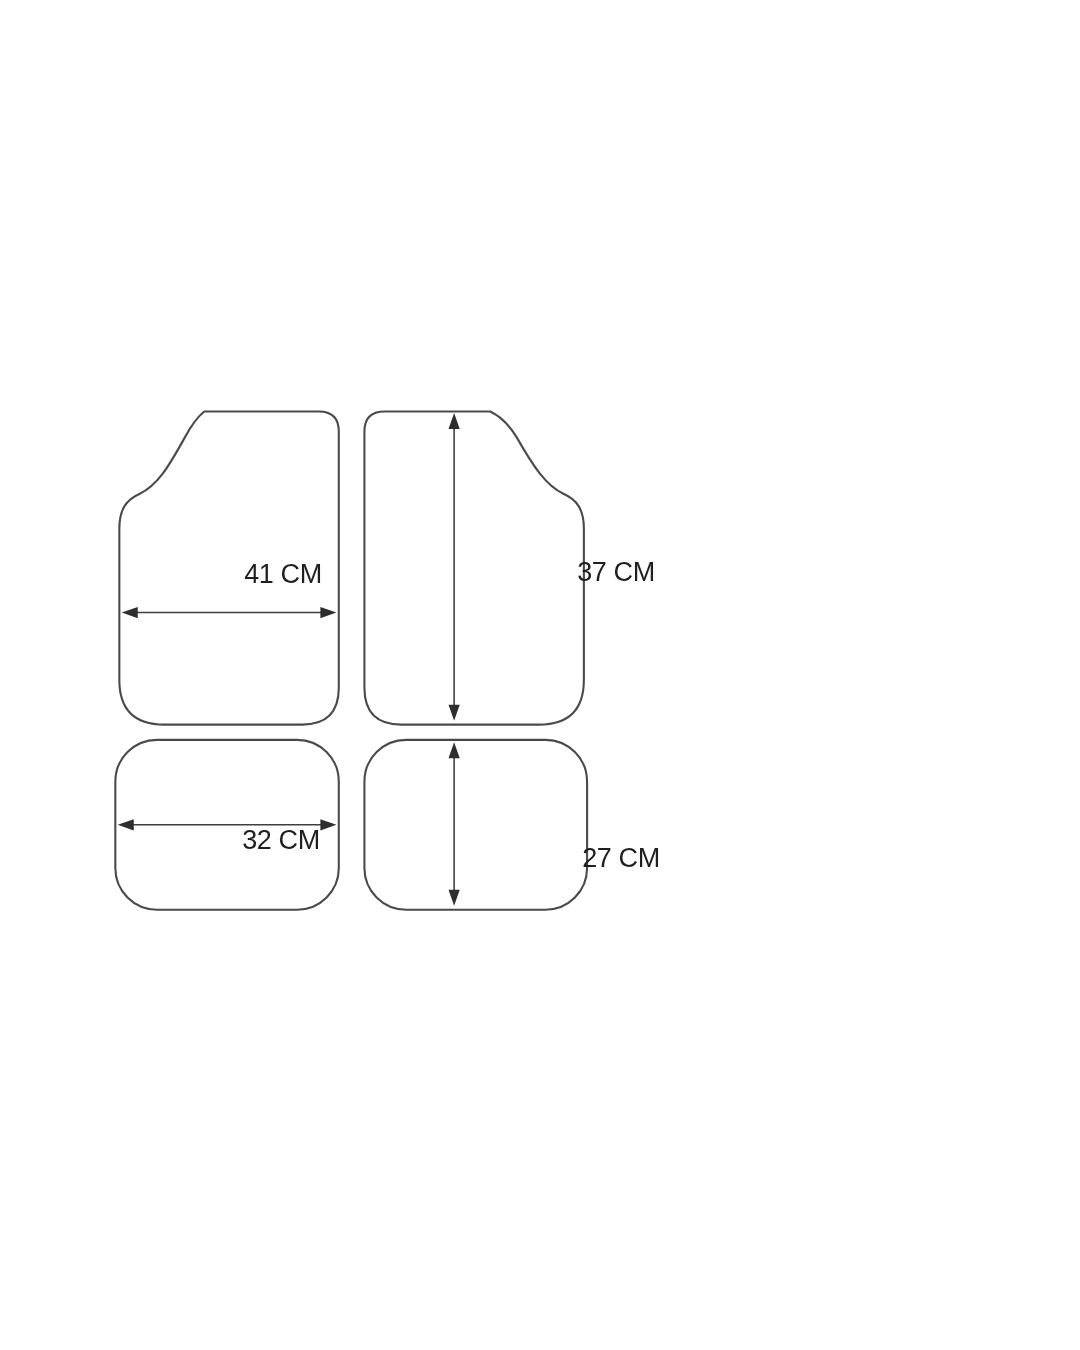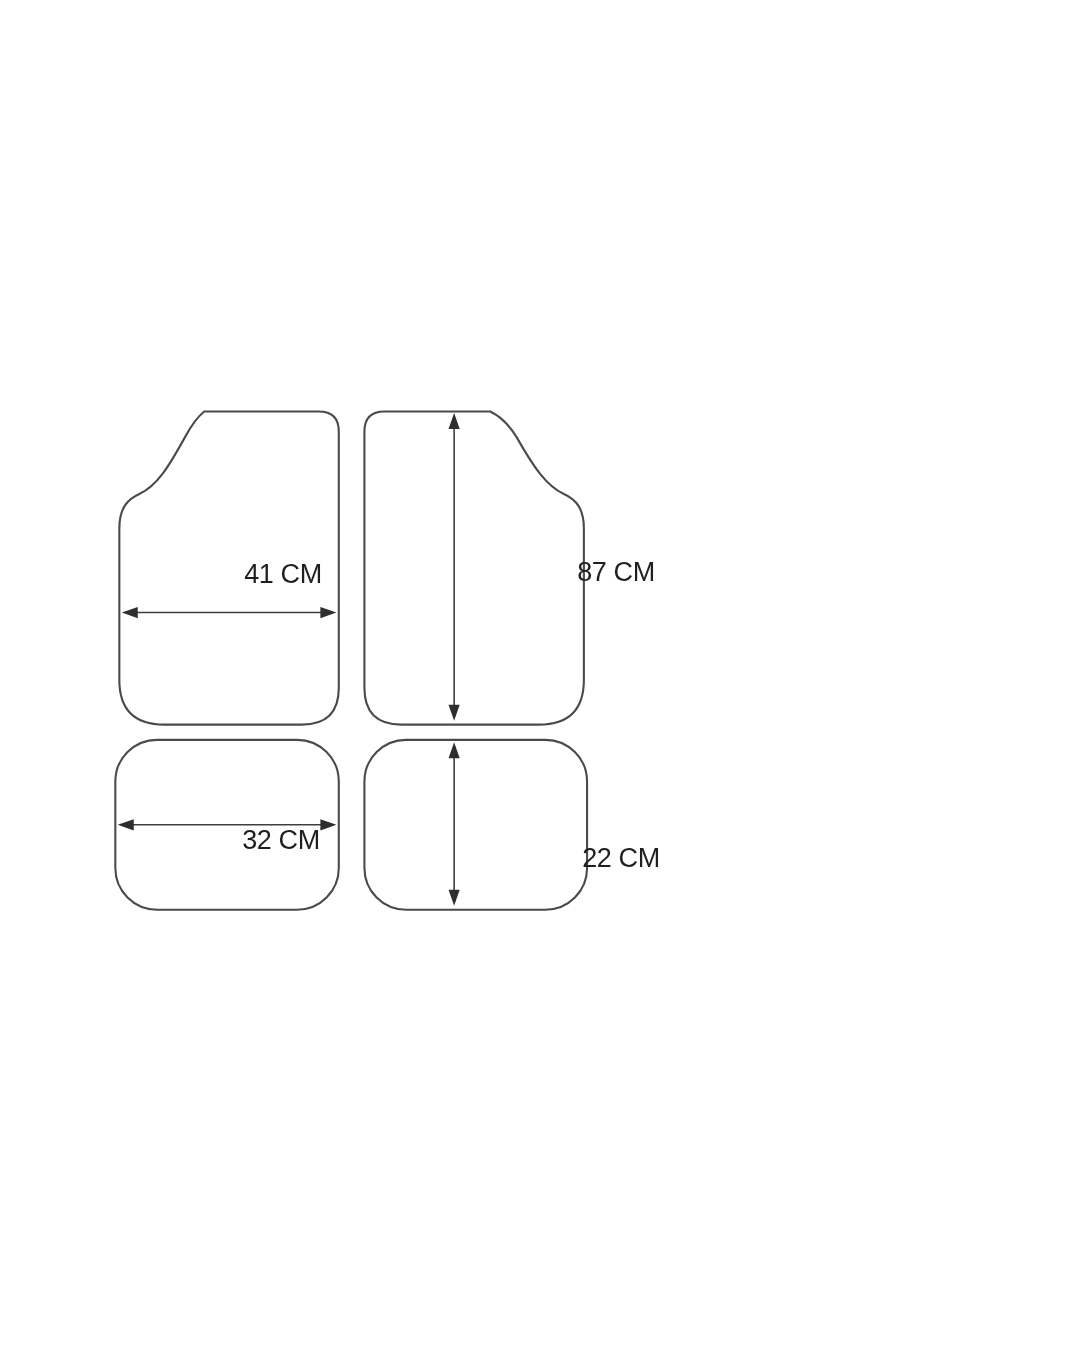--- a/index.html
+++ b/index.html
@@ -93,19 +93,19 @@
 
     <g class="arrow">
       <line x1="567" y1="777" x2="567" y2="945"></line>
       <polygon points="567,759 560,779 574,779"></polygon>
       <polygon points="567,963 560,943 574,943"></polygon>
     </g>
   </svg>
 
   <div class="dim-label" style="left:218px;top:559px;">41 CM</div>
 
-  <div class="dim-label" style="left:551px;top:557px;">87 CM</div>
+  <div class="dim-label" style="left:551px;top:557px;">37 CM</div>
 
   <div class="dim-label" style="left:216px;top:825px;">32 CM</div>
 
-  <div class="dim-label" style="left:556px;top:843px;">22 CM</div>
+  <div class="dim-label" style="left:556px;top:843px;">27 CM</div>
 
 </div>
 
 </body></html>

